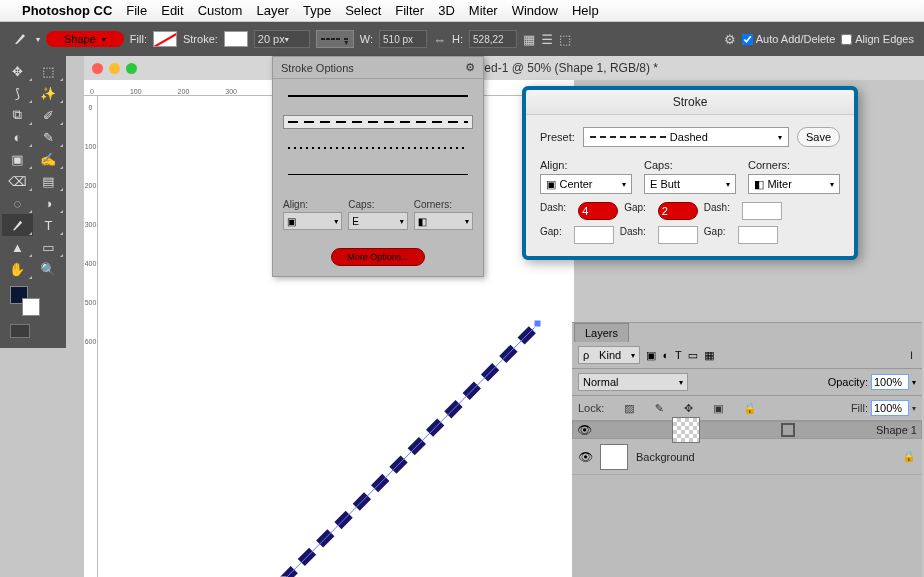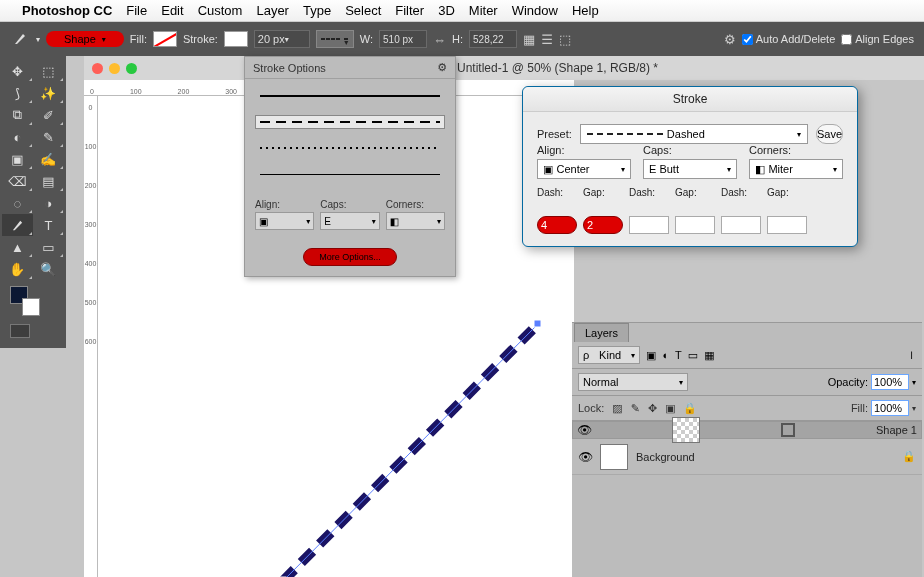--- a/index.html
+++ b/index.html
@@ -39,58 +39,58 @@
 .traffic{display:flex;gap:6px;margin-left:8px}
 .traffic div{width:11px;height:11px;border-radius:50%}
 .t-r{background:#ff5f57}.t-y{background:#ffbd2e}.t-g{background:#28c940}
 .doctitle{margin-left:320px;font-size:12px;color:#333}
 .rulerh{position:absolute;left:18px;top:24px;right:350px;height:16px;background:#fff;border-bottom:1px solid #bbb;font-size:8px;color:#666;display:flex;align-items:flex-end;gap:36px;padding-left:6px}
 .rulerv{position:absolute;left:18px;top:40px;width:14px;bottom:0;background:#fff;border-right:1px solid #bbb;font-size:8px;color:#666;display:flex;flex-direction:column;align-items:center;gap:32px;padding-top:8px}
 .canvas{position:absolute;left:32px;top:40px;right:350px;bottom:0;background:#fff}
 .canvas svg{position:absolute;left:180px;top:220px}
 .ruler-tick{font-size:7px}
 
-.strokepop{position:absolute;left:244px;top:56px;width:212px;background:#bcbcbc;border:1px solid #999;box-shadow:2px 2px 6px rgba(0,0,0,.3)}
+.strokepop{position:absolute;left:272px;top:56px;width:212px;background:#bcbcbc;border:1px solid #999;box-shadow:2px 2px 6px rgba(0,0,0,.3)}
 .sp-head{display:flex;align-items:center;justify-content:space-between;padding:4px 8px;border-bottom:1px solid #a0a0a0}
 .sp-head span{font-size:11px;color:#333}
 .sp-body{padding:10px;display:flex;flex-direction:column;gap:12px}
 .lineprev{height:14px;border:1px solid transparent;padding:2px 4px;display:flex;align-items:center;justify-content:center}
 .lineprev.sel{background:#e8e8e8;border:1px solid #888}
 .sp-row{display:flex;justify-content:space-between;margin-top:6px;gap:6px}
 .sp-col{flex:1}
 .sp-col label{font-size:10px;color:#333;display:block;margin-bottom:2px}
 .sp-col .mini{width:100%;height:18px;background:#d8d8d8;border:1px solid #999;display:flex;align-items:center;padding:0 3px;font-size:10px;justify-content:space-between}
 .morebtn{margin:8px auto 10px;width:94px;height:18px;background:#cc0000;border:1px solid #800;border-radius:9px;color:#000;font-size:9px;display:flex;align-items:center;justify-content:center}
 
-.strokedlg{position:absolute;left:522px;top:86px;width:336px;background:#ececec;border:1px solid #0369a1;border-radius:6px;box-shadow:3px 3px 12px rgba(0,0,0,.35)}
+.strokedlg{position:absolute;left:522px;top:86px;width:336px;background:#ececec;border:4px solid #0369a1;border-radius:6px;box-shadow:3px 3px 12px rgba(0,0,0,.35)}
 .sd-title{text-align:center;padding:5px;font-size:12px;color:#222;border-bottom:1px solid #ccc;background:linear-gradient(#f4f4f4,#e4e4e4);border-radius:6px 6px 0 0}
 .sd-body{padding:12px 14px}
-.sd-row{display:flex;align-items:center;gap:8px;}
+.sd-row{display:flex;align-items:center;gap:8px;margin-bottom:12px}
 .sd-row label{font-size:11px;color:#222}
 .sd-preset{flex:1;height:20px;border:1px solid #999;background:#fff;display:flex;align-items:center;padding:0 6px;gap:3px}
 .sd-preset .d{width:6px;height:2px;background:#222;margin-right:1px}
-.savebtn{height:20px;padding:0 0;border:1px solid #aaa;border-radius:10px;background:#f7f7f7;font-size:11px}
+.savebtn{height:20px;padding:0 8px;border:1px solid #aaa;border-radius:10px;background:#f7f7f7;font-size:11px}
 .sd-cols{display:flex;gap:12px;margin-bottom:8px}
 .sd-c{flex:1}
 .sd-c label{font-size:11px;color:#222;display:block;margin-bottom:3px}
 .sd-c .sel{width:100%;height:20px;border:1px solid #999;background:#fff;display:flex;align-items:center;padding:0 5px;justify-content:space-between;gap:4px}
 .sd-dash{display:flex;gap:6px;margin-top:8px;flex-wrap:wrap}
-.sd-dash .col{display:flex;flex-direction:column;gap:18px}
+.sd-dash .col{display:flex;flex-direction:row;gap:12px}
 .sd-dash .col span{font-size:10px;color:#222}
 .sd-dash .col input{width:40px;height:18px;border:1px solid #aaa;background:#fff;padding:0 3px}
 .sd-dash .col.red input{background:#d00;color:#fff;border-radius:9px;border:1px solid #800}
 .sd-act{display:flex;justify-content:flex-end;gap:10px;margin-top:14px}
 .btn{height:22px;padding:0 16px;border:1px solid #aaa;border-radius:4px;background:#f7f7f7;font-size:11px}
 .btn.ok{border:1px solid #7aa9e0;box-shadow:0 0 0 2px #c0dbff}
 
 .layers{position:absolute;left:572px;top:322px;width:350px;bottom:0;background:#bcbcbc;border-top:1px solid #999}
 .layers .tab{background:#a8a8a8;display:inline-block;padding:3px 10px;border:1px solid #888;border-bottom:none;font-size:11px;margin-left:2px}
 .layers .filterrow{display:flex;align-items:center;padding:4px 6px;gap:6px;border-bottom:1px solid #999}
 .layers .blendrow{display:flex;align-items:center;padding:4px 6px;gap:6px;border-bottom:1px solid #999}
-.layers .lockrow{display:flex;align-items:center;padding:4px 6px;gap:8px;border-bottom:1px solid #999;font-size:10px;color:#333}
+.layers .lockrow{display:flex;align-items:center;padding:4px 6px;gap:20px;border-bottom:1px solid #999;font-size:10px;color:#333}
 .layers .sel{height:18px;border:1px solid #999;background:#ddd;padding:0 4px;display:flex;align-items:center;justify-content:space-between;gap:4px}
 .layers .opac{display:flex;align-items:center;gap:3px;margin-left:auto}
 .layers .opac input{width:38px;height:16px;border:1px solid #6aa6ff;padding:0 2px}
 .layerlist{background:#bcbcbc}
 .layerrow{display:flex;align-items:center;height:36px;padding:0 6px;gap:8px;border-bottom:1px solid #aaa}
 .layerrow.sel{background:#a4a4a4}
 .eye{width:14px;font-size:12px}
 .thumb{width:28px;height:26px;border:1px solid #777;background:#fff;position:relative}
 .thumb.chk{background:repeating-conic-gradient(#ccc 0 25%,#fff 0 50%) 0 0/8px 8px}
 .lname{font-size:11px;color:#222}

